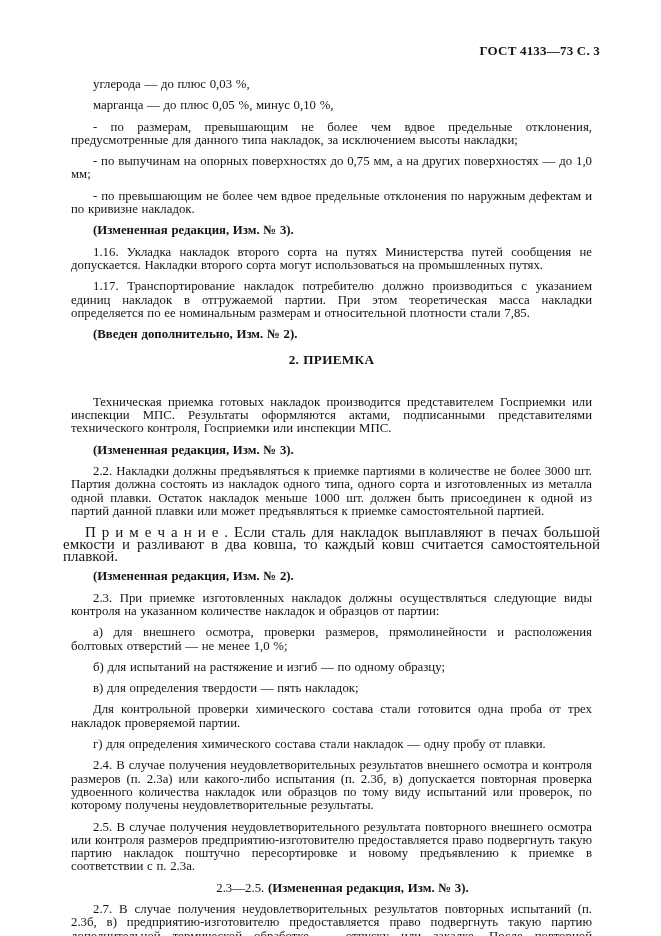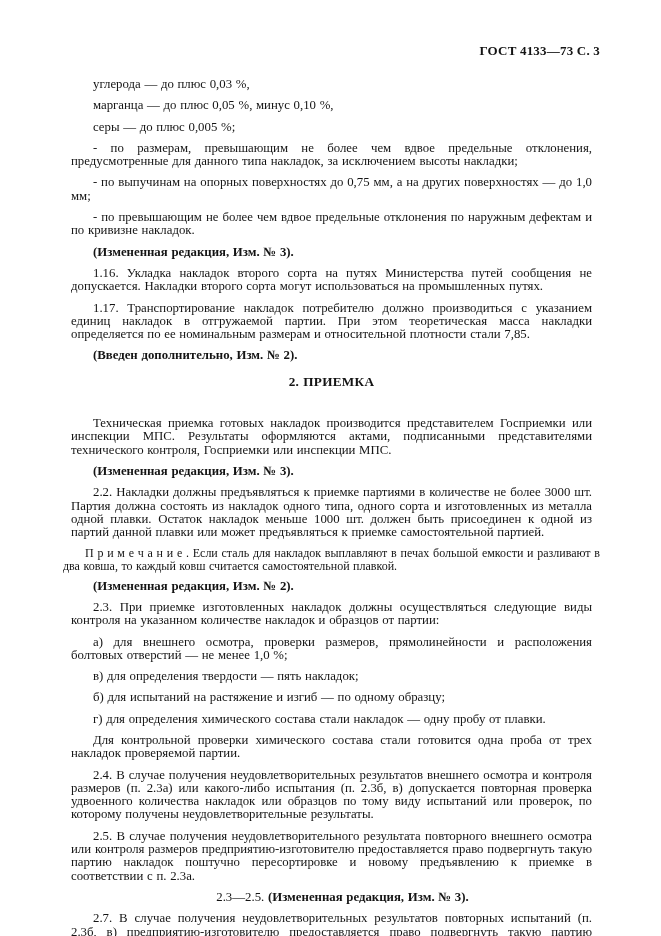--- a/index.html
+++ b/index.html
@@ -46,58 +46,57 @@
   }
   .doc-body p.heading {
     text-align: center;
     text-indent: 0;
     font-weight: bold;
     font-size: 13.2px;
     margin: 12px 0 29px 0;
     letter-spacing: 0.3px;
   }
   .doc-body p.note {
-    font-size: 12px;
+    font-size: 15px;
     line-height: 12.1px;
     margin: 4px 0;
   }
   .doc-body p.mixed {
     text-align: center;
   }
   .doc-body .bold-seg {
     font-weight: bold;
   }
 </style>
 </head>
 <body>
 
 <div class="page">
   <div class="doc-header">ГОСТ 4133—73 С. 3</div>
   <div class="doc-body">
       <p class="item">углерода — до плюс 0,03 %,</p>
       <p class="item">марганца — до плюс 0,05 %, минус 0,10 %,</p>
-      <p class="item">серы — до плюс 0,005 %;</p>
       <p class="para">- по размерам, превышающим не более чем вдвое предельные отклонения, предусмотренные для данного типа накладок, за исключением высоты накладки;</p>
       <p class="para">- по выпучинам на опорных поверхностях до 0,75 мм, а на других поверхностях — до 1,0 мм;</p>
       <p class="para">- по превышающим не более чем вдвое предельные отклонения по наружным дефектам и по кривизне накладок.</p>
       <p class="bold">(Измененная редакция, Изм. № 3).</p>
       <p class="para">1.16.  Укладка накладок второго сорта на путях Министерства путей сообщения не допускается. Накладки второго сорта могут использоваться на промышленных путях.</p>
       <p class="para">1.17.  Транспортирование накладок потребителю должно производиться с указанием единиц накладок в отгружаемой партии. При этом теоретическая масса накладки определяется по ее номинальным размерам и относительной плотности стали 7,85.</p>
       <p class="bold">(Введен дополнительно, Изм. № 2).</p>
       <p class="heading">2.  ПРИЕМКА</p>
       <p class="para">Техническая приемка готовых накладок производится представителем Госприемки или инспекции МПС. Результаты оформляются актами, подписанными представителями технического контроля, Госприемки или инспекции МПС.</p>
       <p class="bold">(Измененная редакция, Изм. № 3).</p>
       <p class="para">2.2.  Накладки должны предъявляться к приемке партиями в количестве не более 3000 шт. Партия должна состоять из накладок одного типа, одного сорта и изготовленных из металла одной плавки. Остаток накладок меньше 1000 шт. должен быть присоединен к одной из партий данной плавки или может предъявляться к приемке самостоятельной партией.</p>
       <p class="note">П р и м е ч а н и е .  Если сталь для накладок выплавляют в печах большой емкости и разливают в два ковша, то каждый ковш считается самостоятельной плавкой.</p>
       <p class="bold">(Измененная редакция, Изм. № 2).</p>
       <p class="para">2.3.  При приемке изготовленных накладок должны осуществляться следующие виды контроля на указанном количестве накладок и образцов от партии:</p>
       <p class="para">а)  для внешнего осмотра, проверки размеров, прямолинейности и расположения болтовых отверстий — не менее 1,0 %;</p>
+      <p class="para">б)  для испытаний на растяжение и изгиб — по одному образцу;</p>
       <p class="para">в)  для определения твердости — пять накладок;</p>
-      <p class="para">б)  для испытаний на растяжение и изгиб — по одному образцу;</p>
+      <p class="para">Для контрольной проверки химического состава стали готовится одна проба от трех накладок проверяемой партии.</p>
       <p class="para">г)  для определения химического состава стали накладок — одну пробу от плавки.</p>
-      <p class="para">Для контрольной проверки химического состава стали готовится одна проба от трех накладок проверяемой партии.</p>
       <p class="para">2.4.  В случае получения неудовлетворительных результатов внешнего осмотра и контроля размеров (п. 2.3а) или какого-либо испытания (п. 2.3б, в) допускается повторная проверка удвоенного количества накладок или образцов по тому виду испытаний или проверок, по которому получены неудовлетворительные результаты.</p>
       <p class="para">2.5.  В случае получения неудовлетворительного результата повторного внешнего осмотра или контроля размеров предприятию-изготовителю предоставляется право подвергнуть такую партию накладок поштучно пересортировке и новому предъявлению к приемке в соответствии с п. 2.3а.</p>
       <p class="mixed"><span>2.3—2.5.  </span><span class="bold-seg">(Измененная редакция, Изм. № 3).</span></p>
       <p class="para">2.7.  В случае получения неудовлетворительных результатов повторных испытаний (п. 2.3б, в) предприятию-изготовителю предоставляется право подвергнуть такую партию дополнительной термической обработке — отпуску или закалке. После повторной термической обработки партия накладок должна быть подвергнута всем испытаниям как новая партия.</p>
       <p class="mixed"><span>2.7, 2.8.  </span><span class="bold-seg">(Введены дополнительно, Изм. № 3).</span></p>
     </div>
 </div>
 
 </body></html>

